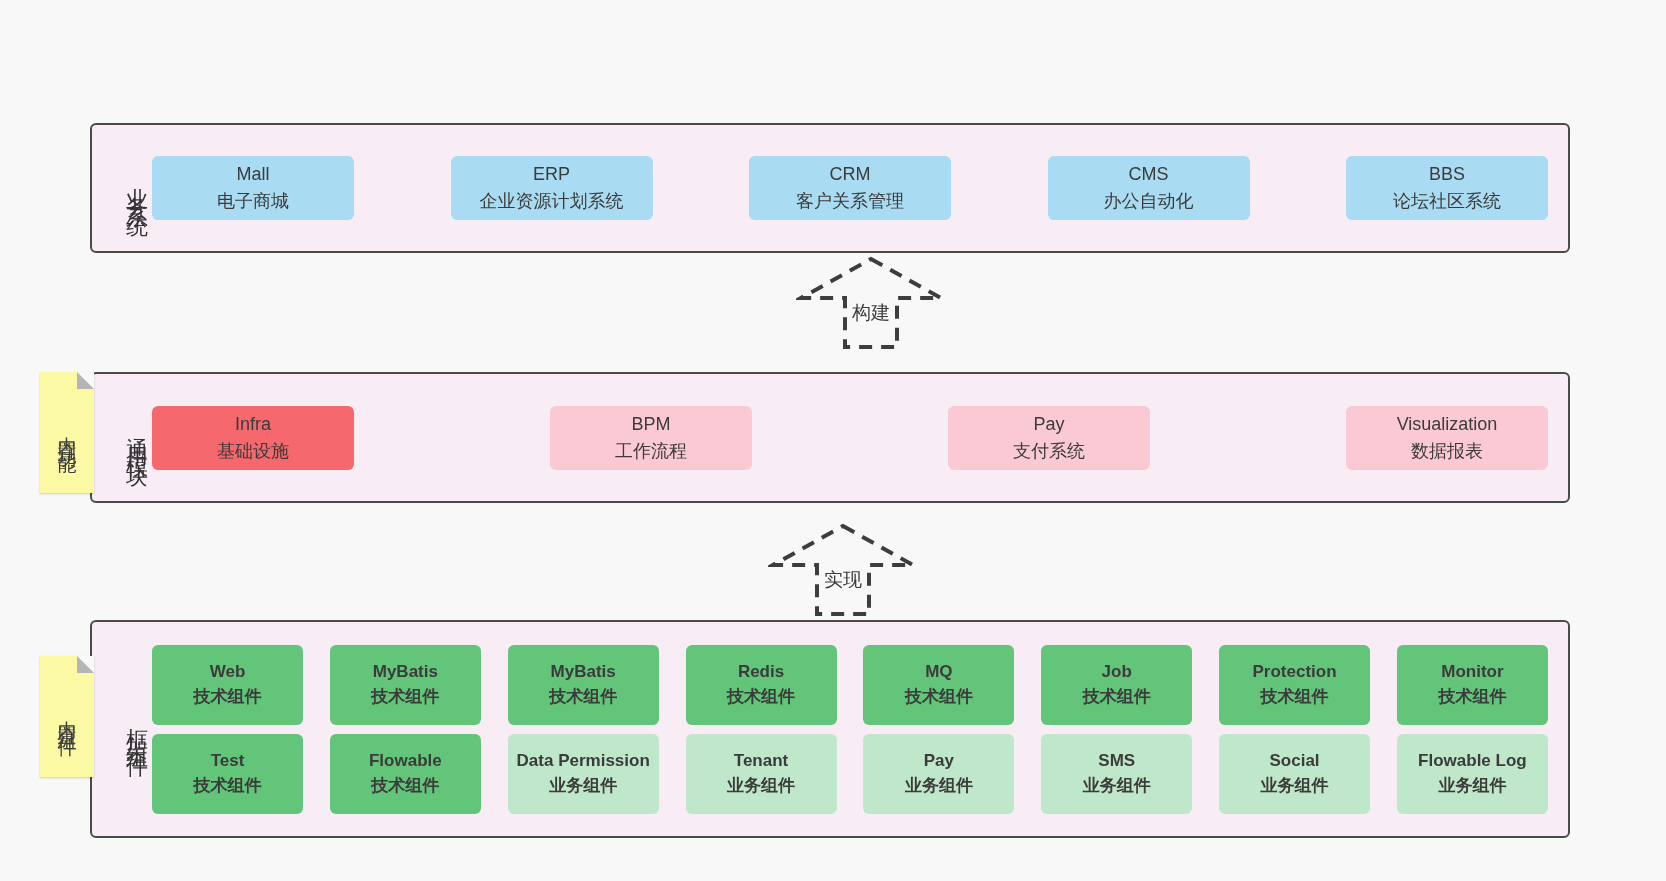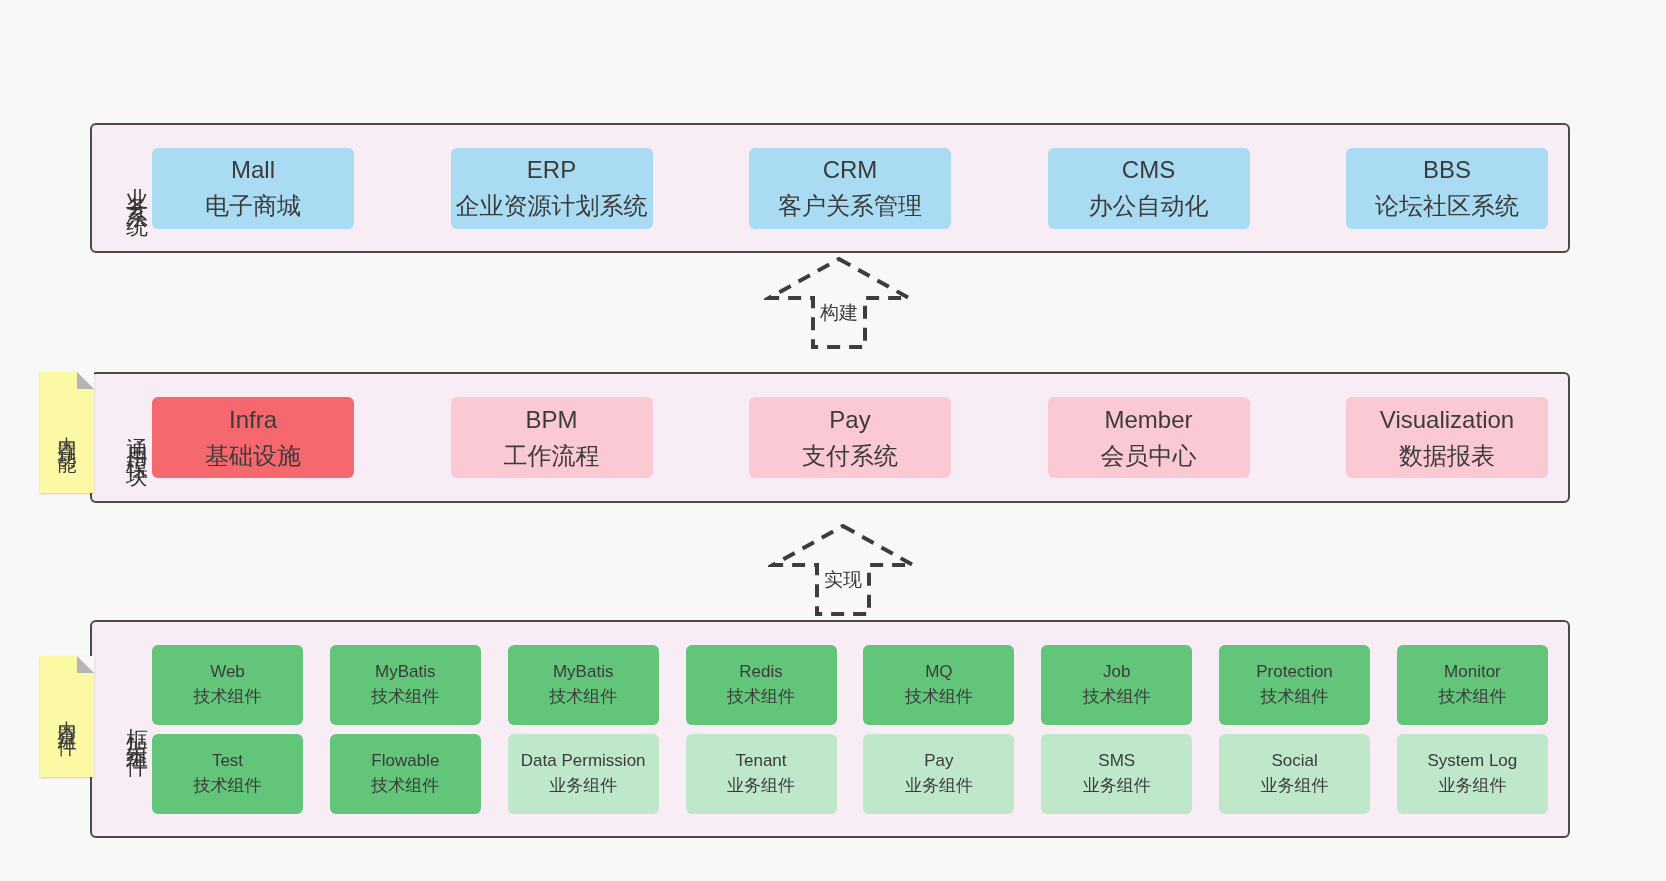--- a/index.html
+++ b/index.html
@@ -21,26 +21,26 @@
   #band-business{top:123px;height:130px;}
   #band-modules{top:372px;height:131px;}
   #band-components{top:620px;height:218px;}
   .band-label{
     flex:0 0 46px;text-align:center;
     writing-mode:vertical-rl;text-orientation:upright;
     font-size:22px;letter-spacing:9px;color:#333;
     margin:0 auto;
   }
   .boxes{flex:1;display:flex;justify-content:space-between;align-items:center;}
-  .rows{flex:1;display:flex;flex-direction:column;gap:9px;}
+  .rows{flex:1;display:flex;flex-direction:column;gap:9px;font-weight:bold;}
   .row{display:flex;justify-content:space-between;align-items:center;}
   .box{
-    width:202px;height:81px;border-radius:6px;
+    width:202px;height:64px;border-radius:6px;
     display:flex;flex-direction:column;justify-content:center;align-items:center;
-    text-align:center;font-size:24px;line-height:1.5;color:var(--text,#3b3b3b);
+    text-align:center;font-size:18px;line-height:1.5;color:var(--text,#3b3b3b);
   }
   #band-components .box{width:151px;height:80px;font-size:17px;line-height:1.42;padding:0 8px;box-sizing:border-box;}
   .box.blue{background:var(--blue,#a9dbf2);}
   .box.red{background:var(--red,#f5686e);}
   .box.pink{background:var(--pink,#fbc9d3);}
   .box.green{background:var(--green,#63c579);}
   .box.light-green{background:var(--lightGreen,#bfe7c9);}
   .sticky{
     position:absolute;left:40px;width:54px;z-index:3;
     background:var(--sticky,#fbf9a3);
@@ -57,21 +57,21 @@
   .sticky::after{
     content:"";position:absolute;top:0;right:0;width:0;height:0;
     border-bottom:17px solid var(--stickyFold,#b5b5b5);
     border-right:17px solid transparent;
   }
   .sticky-label{
     writing-mode:vertical-rl;text-orientation:upright;
     font-size:19px;letter-spacing:6px;color:#3b3b3b;
   }
   .arrow{position:absolute;width:150px;height:96px;z-index:0;}
-  #arrow-build{left:764px;top:255px;}
+  #arrow-build{left:796px;top:255px;}
   #arrow-implement{left:768px;top:522px;}
   .arrow svg{position:absolute;left:0;top:0;}
   .arrow-label{
     position:absolute;left:50%;top:44px;transform:translateX(-50%);
     background:var(--pageBg,#f8f8f8);padding:1px 3px;
     font-size:19px;color:#3b3b3b;white-space:nowrap;
   }
 </style>
 </head>
 <body>
@@ -121,24 +121,20 @@
       </div>
       <div class="box pink">
         <div>BPM</div>
         <div>工作流程</div>
       </div>
       <div class="box pink">
         <div>Pay</div>
         <div>支付系统</div>
       </div>
       <div class="box pink">
-        <div>Member</div>
-        <div>会员中心</div>
-      </div>
-      <div class="box pink">
         <div>Visualization</div>
         <div>数据报表</div>
       </div>
     </div>
 </section>
 
 <div class="arrow" id="arrow-implement">
   <svg width="150" height="96" viewBox="0 0 150 96">
     <polygon points="75,4 145,43 101,43 101,92 49,92 49,43 5,43" fill="none" stroke="#3d3d3d" stroke-width="4" stroke-dasharray="13 9"></polygon>
   </svg>
@@ -208,18 +204,18 @@
         </div>
         <div class="box light-green">
           <div>SMS</div>
           <div>业务组件</div>
         </div>
         <div class="box light-green">
           <div>Social</div>
           <div>业务组件</div>
         </div>
         <div class="box light-green">
-          <div>System Log</div>
+          <div>Flowable Log</div>
           <div>业务组件</div>
         </div>
       </div>
   </div>
 </section>
 
 </body></html>

